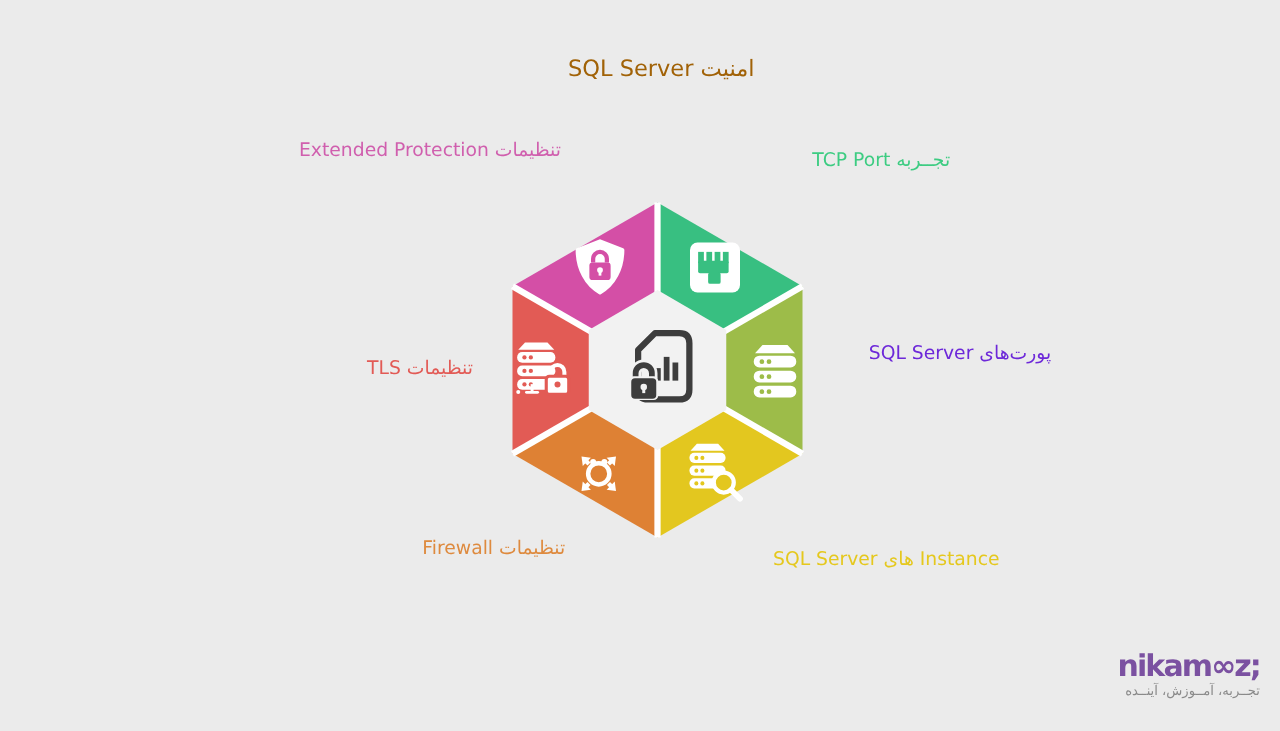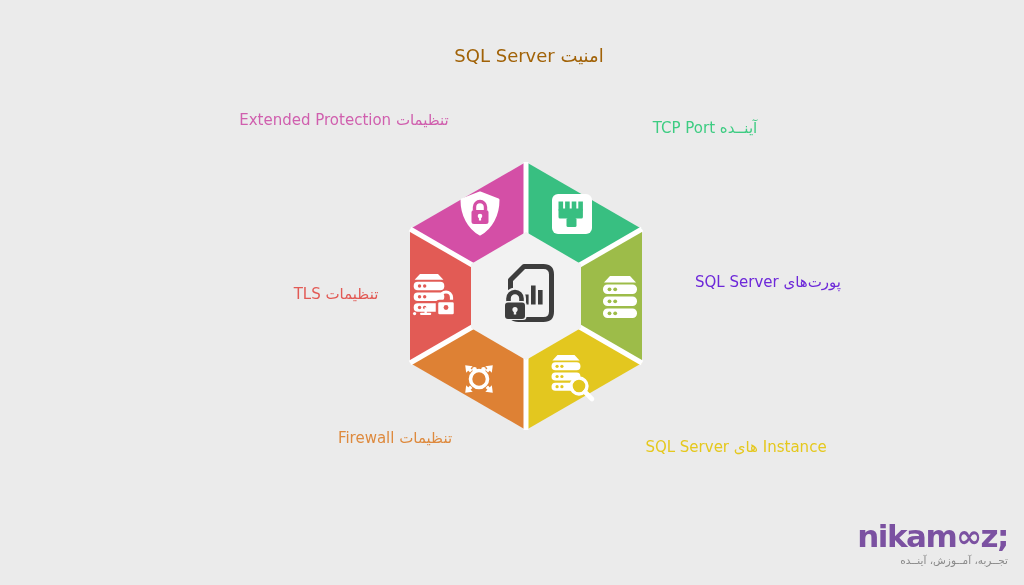--- a/index.html
+++ b/index.html
@@ -16,21 +16,21 @@
     position:absolute;transform:translate(-50%,-50%);
     font-size:15px;font-weight:500;white-space:nowrap;
   }
   .pos-ep{left:344px;top:120px;text-align:center;}
   .pos-tcp{left:705px;top:128px;}
   .pos-ports{left:768px;top:282px;}
   .pos-inst{left:709px;top:447px;}
   .pos-fw{left:395px;top:438px;}
   .pos-tls{left:336px;top:294px;}
   .logo{position:absolute;right:16px;top:521px;text-align:right;}
-  .brand{font-size:31px;font-weight:700;letter-spacing:-1.5px;line-height:1;}
+  .brand{font-size:24px;font-weight:700;letter-spacing:-1.5px;line-height:1;}
   .tagline{font-size:10.5px;margin-top:2px;letter-spacing:0.5px;}
 </style>
 </head>
 <body>
 
 <div class="stage" style="background-color: rgb(235, 235, 235);">
 
   <div class="title" dir="rtl" style="color: #a16207;">امنیت SQL Server</div>
 
   <svg class="hex" width="1024" height="585" viewBox="0 0 1024 585">
@@ -164,23 +164,23 @@
       <path d="M-22.5,9.5 V5.5 A6.5,6.5 0 0 1 -9.5,5.5 V9.5" fill="none" stroke-width="9" stroke="#f2f2f2"></path>
       <path d="M-22.5,9.5 V5.5 A6.5,6.5 0 0 1 -9.5,5.5 V9.5" fill="none" stroke-width="4.6" stroke="#3d3d3d"></path>
       <rect x="-27.5" y="8" width="23" height="19" rx="3.5" fill="#f2f2f2"></rect>
       <rect x="-26" y="9.5" width="20" height="16.5" rx="3" fill="#3d3d3d"></rect>
       <circle cx="-16" cy="16.5" r="2.6" fill="#f2f2f2"></circle>
       <rect x="-17.2" y="16.5" width="2.4" height="5" fill="#f2f2f2"></rect>
     </g>
   </svg>
 
   <div class="label pos-ep" dir="rtl" style="color: rgb(208, 95, 174);">تنظیمات Extended Protection</div>
-  <div class="label pos-tcp" dir="rtl" style="color: rgb(61, 204, 130);">آینــده TCP Port</div>
+  <div class="label pos-tcp" dir="rtl" style="color: rgb(61, 204, 130);">تجــربه TCP Port</div>
   <div class="label pos-ports" dir="rtl" style="color: #6d28d9;">پورت‌های SQL Server</div>
-  <div class="label pos-inst" dir="rtl" style="color: rgb(229, 200, 29); margin-left: 27px;">Instance های SQL Server</div>
+  <div class="label pos-inst" dir="rtl" style="color: rgb(229, 200, 29);">Instance های SQL Server</div>
   <div class="label pos-fw" dir="rtl" style="color: rgb(222, 138, 62); text-align: center;">تنظیمات Firewall</div>
   <div class="label pos-tls" dir="rtl" style="color: rgb(226, 90, 85);">تنظیمات TLS</div>
 
   <div class="logo">
     <div class="brand" style="color: rgb(123, 81, 161);">nikam∞z;</div>
     <div class="tagline" dir="rtl" style="color: rgb(138, 138, 138);">تجــربه، آمــوزش، آینــده</div>
   </div>
 
 </div>
 

